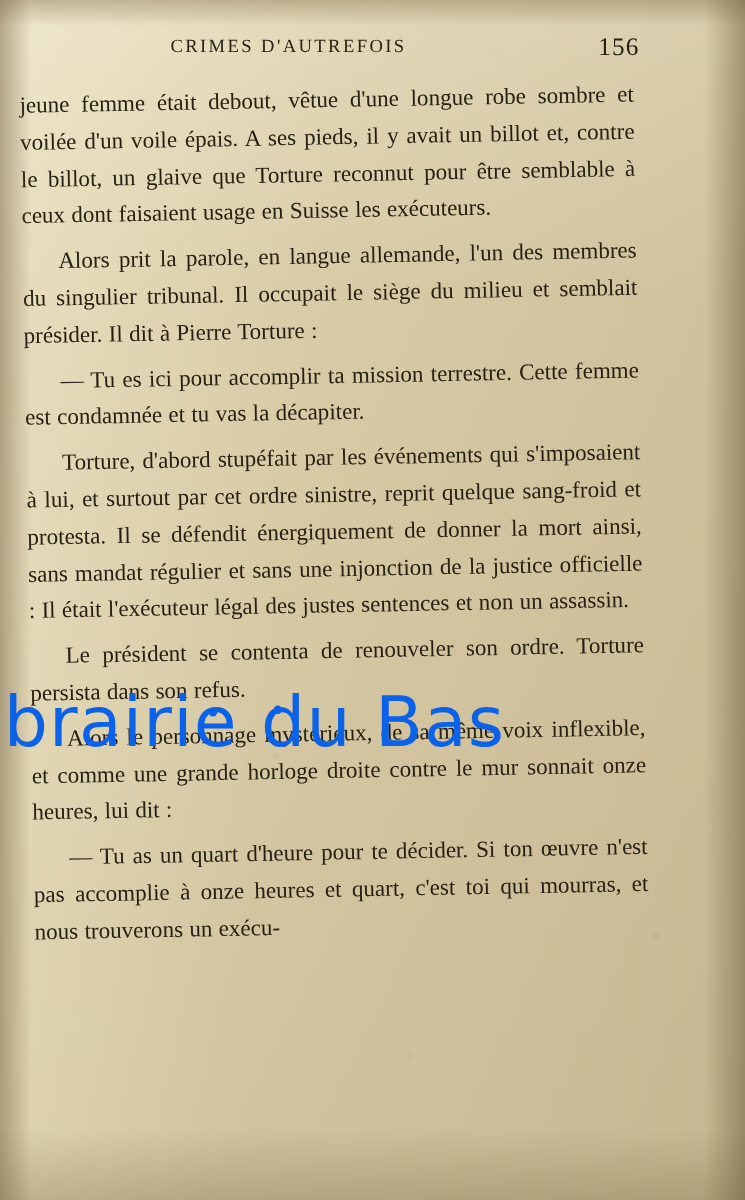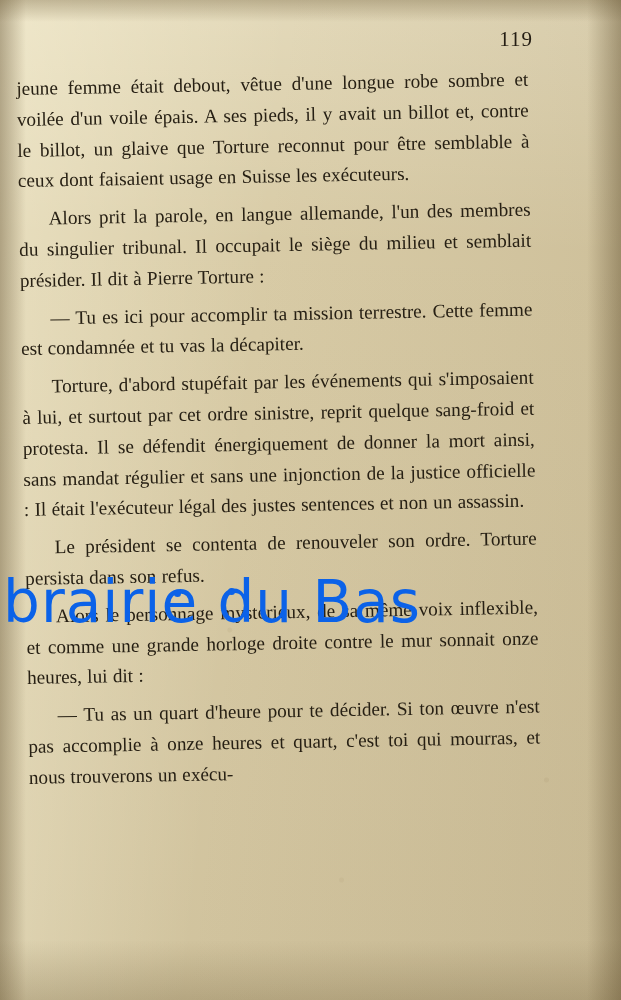--- a/index.html
+++ b/index.html
@@ -155,21 +155,22 @@
 </head>
 <body>
 
 <div id="page">
 
   <div class="topshade"></div>
   <div class="botshade"></div>
   <div class="grain"></div>
 
   <div id="header">
-    <div class="folio">119</div>
+    <div class="running-title">CRIMES D'AUTREFOIS</div>
+    <div class="folio">156</div>
   </div>
 
   <div id="textblock">
     <p>jeune femme était debout, vêtue d'une longue robe sombre et voilée d'un voile épais. A ses pieds, il y avait un billot et, contre le billot, un glaive que Torture reconnut pour être semblable à ceux dont faisaient usage en Suisse les exécuteurs.</p>
     <p class="indent">Alors prit la parole, en langue allemande, l'un des membres du singulier tribunal. Il occupait le siège du milieu et semblait présider. Il dit à Pierre Torture :</p>
     <p class="indent">— Tu es ici pour accomplir ta mission terrestre. Cette femme est condamnée et tu vas la décapiter.</p>
     <p class="indent">Torture, d'abord stupéfait par les événements qui s'imposaient à lui, et surtout par cet ordre sinistre, reprit quelque sang-froid et protesta. Il se défendit énergiquement de donner la mort ainsi, sans mandat régulier et sans une injonction de la justice officielle : Il était l'exécuteur légal des justes sentences et non un assassin.</p>
     <p class="indent">Le président se contenta de renouveler son ordre. Torture persista dans son refus.</p>
     <p class="indent">Alors le personnage mystérieux, de sa même voix inflexible, et comme une grande horloge droite contre le mur sonnait onze heures, lui dit :</p>
     <p class="indent">— Tu as un quart d'heure pour te décider. Si ton œuvre n'est pas accomplie à onze heures et quart, c'est toi qui mourras, et nous trouverons un exécu-</p>

